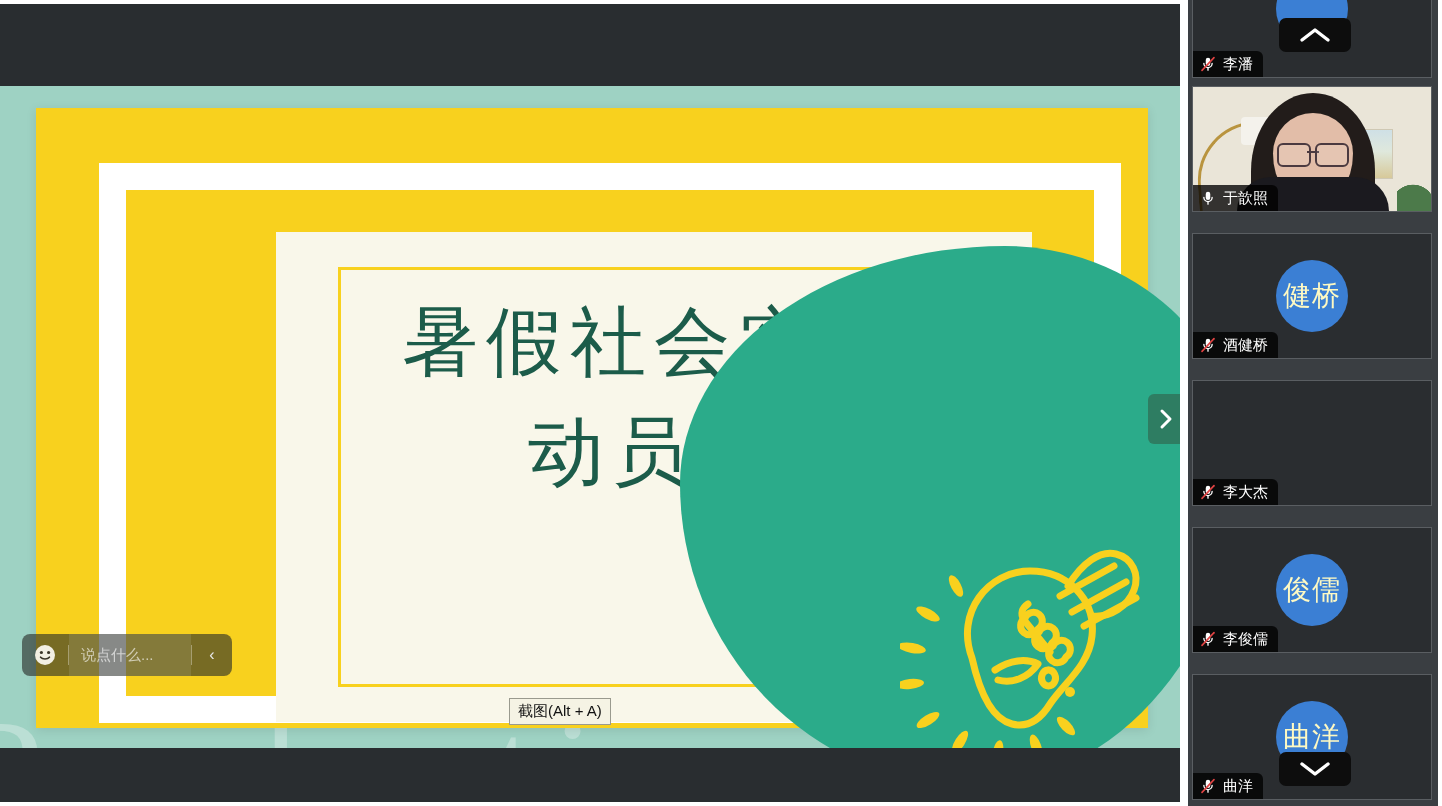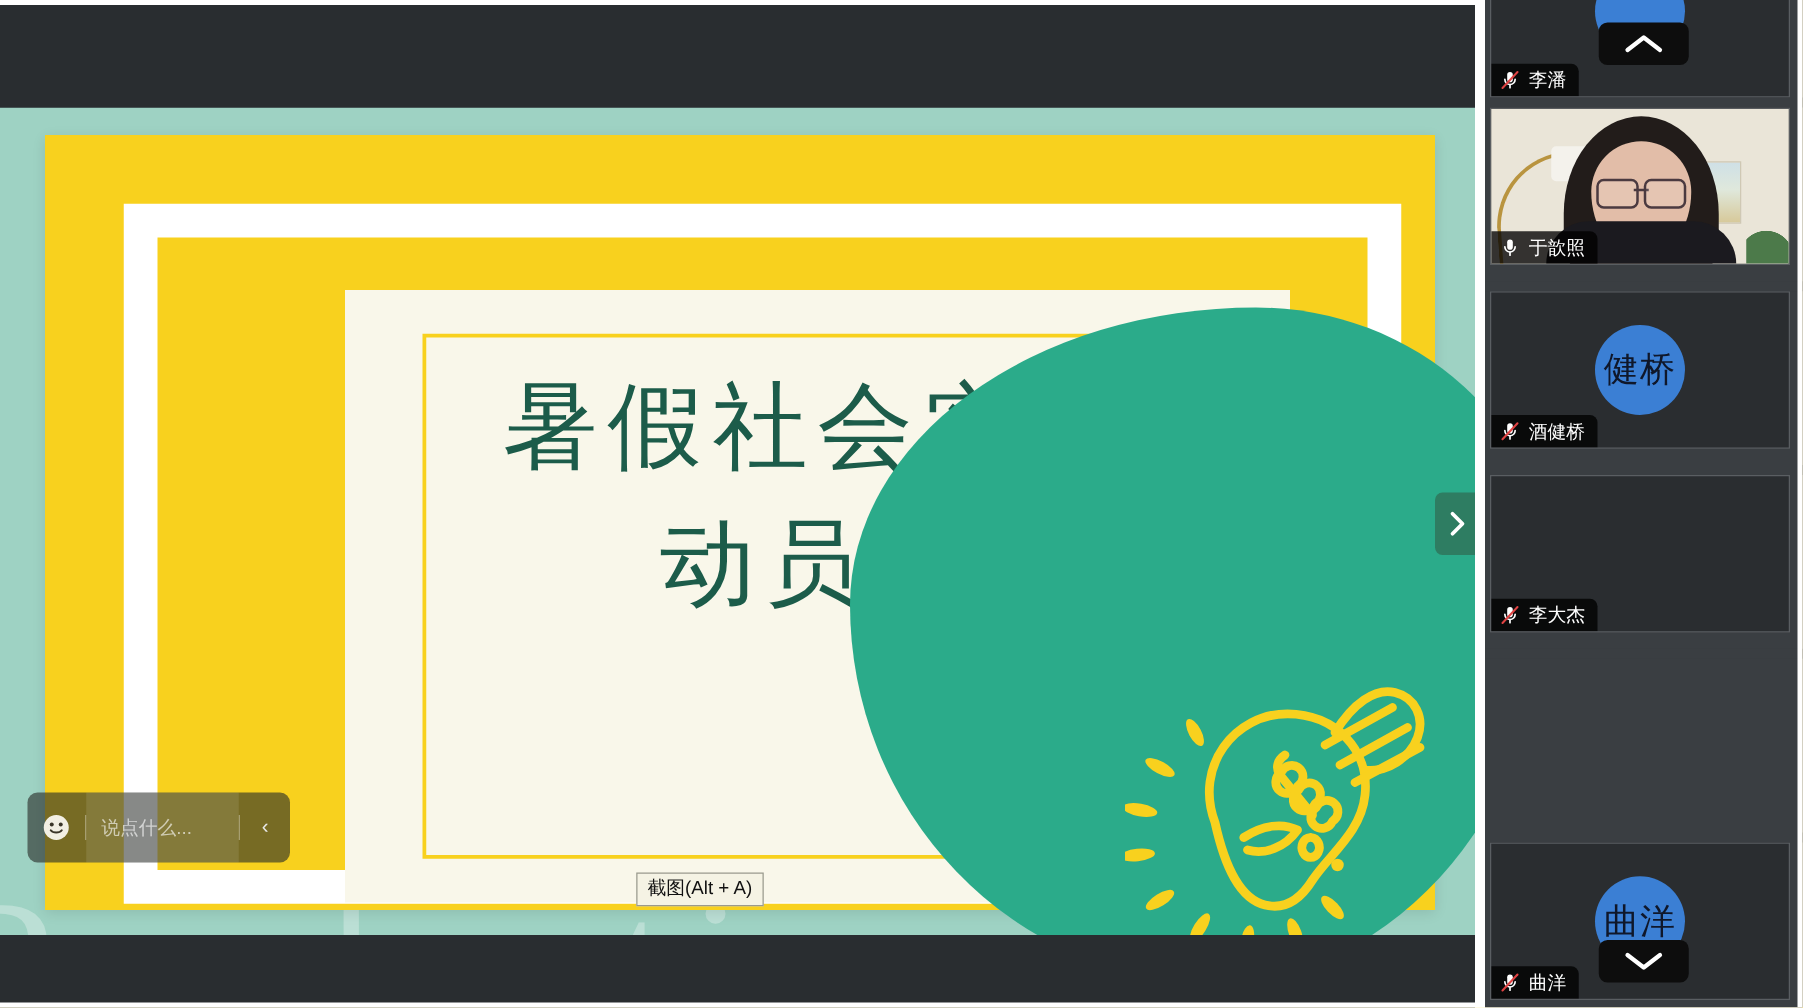--- a/index.html
+++ b/index.html
@@ -168,21 +168,21 @@
     z-index: 20;
   }
   .next-slide-btn svg { display:block; }
 
   
   #composer {
     position: absolute;
     left: 22px;
     top: 634px;
     width: 210px;
-    height: 56px;
+    height: 42px;
     background: rgba(40,44,40,0.62);
     border-radius: 8px;
     display: flex;
     align-items: center;
     z-index: 30;
   }
   #composer .emoji-btn {
     width: 46px;
     display: flex;
     align-items: center;
@@ -254,21 +254,21 @@
   }
   .avatar {
     position: absolute;
     left: 50%;
     top: 50%;
     transform: translate(-50%, -50%);
     width: 72px;
     height: 72px;
     border-radius: 50%;
     background: #3b7fd4;
-    color: #0f172a;
+    color: #fef9c3;
     font-size: 28px;
     display: flex;
     align-items: center;
     justify-content: center;
     letter-spacing: 1px;
   }
   
   .video {
     position: absolute;
     left: 0; top: 0;
@@ -564,20 +564,32 @@
           <path d="M6.5 11.3a5.5 5.5 0 0 0 11 0" stroke="#ffffff" stroke-width="1.8" fill="none" stroke-linecap="round"></path>
           <path d="M12 16.8v3.4" stroke="#ffffff" stroke-width="1.8" stroke-linecap="round"></path>
           <path d="M4 20.5 L20 3.5" stroke="#e04343" stroke-width="2.2" stroke-linecap="round"></path>
         </svg>
         <span>李大杰</span>
       </div>
     </div>
 
     <div class="strip-divider" style="top:519px;"></div>
 
+    <div class="tile" style="top:527px;">
+      <div class="avatar">俊儒</div>
+      <div class="name-label">
+        <svg class="mic" width="18" height="18" viewBox="0 0 24 24">
+          <path d="M12 3.5a3 3 0 0 1 3 3v5a3 3 0 0 1-6 0v-5a3 3 0 0 1 3-3z" fill="#ffffff"></path>
+          <path d="M6.5 11.3a5.5 5.5 0 0 0 11 0" stroke="#ffffff" stroke-width="1.8" fill="none" stroke-linecap="round"></path>
+          <path d="M12 16.8v3.4" stroke="#ffffff" stroke-width="1.8" stroke-linecap="round"></path>
+          <path d="M4 20.5 L20 3.5" stroke="#e04343" stroke-width="2.2" stroke-linecap="round"></path>
+        </svg>
+        <span>李俊儒</span>
+      </div>
+    </div>
 
     <div class="strip-divider" style="top:666px;"></div>
 
     <div class="tile" style="top:674px;">
       <div class="avatar">曲洋</div>
       <div class="name-label">
         <svg class="mic" width="18" height="18" viewBox="0 0 24 24">
           <path d="M12 3.5a3 3 0 0 1 3 3v5a3 3 0 0 1-6 0v-5a3 3 0 0 1 3-3z" fill="#ffffff"></path>
           <path d="M6.5 11.3a5.5 5.5 0 0 0 11 0" stroke="#ffffff" stroke-width="1.8" fill="none" stroke-linecap="round"></path>
           <path d="M12 16.8v3.4" stroke="#ffffff" stroke-width="1.8" stroke-linecap="round"></path>

